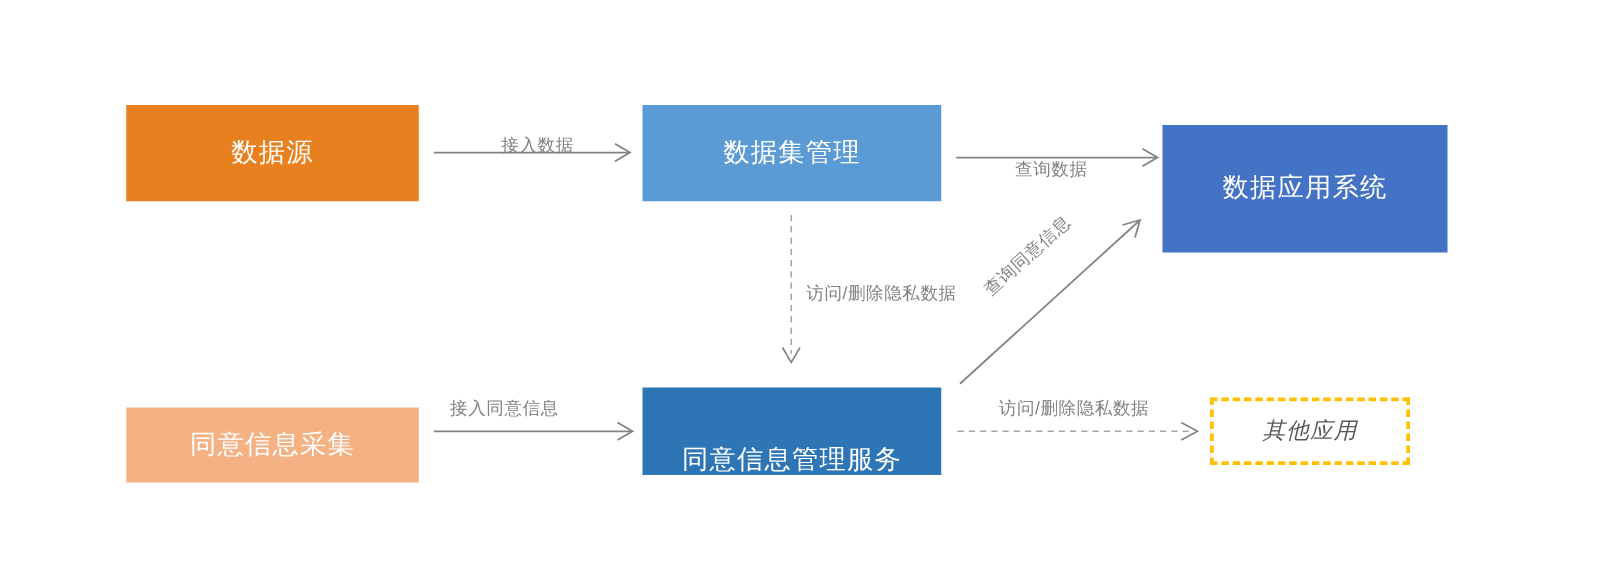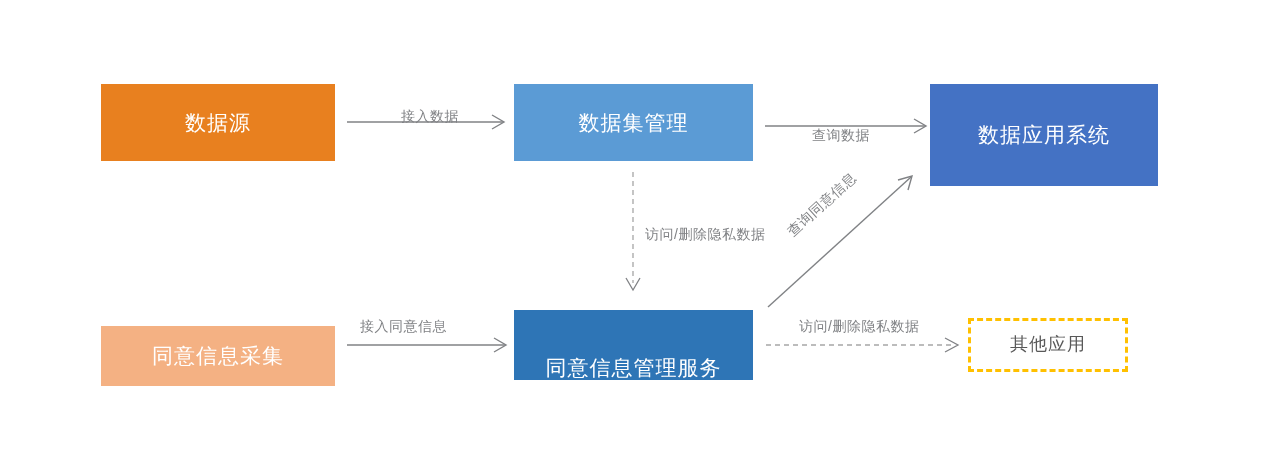--- a/index.html
+++ b/index.html
@@ -36,21 +36,21 @@
     color: #ffffff;
     font-size: 21px;
   }
   #node-dataset-mgmt {
     left: 514px; top: 84px; width: 239px; height: 77px;
     background: #5b9bd5;
     color: #ffffff;
     font-size: 21px;
   }
   #node-data-app-system {
-    left: 930px; top: 84px; width: 228px; height: 102px;
+    left: 930px; top: 100px; width: 228px; height: 102px;
     background: #4472c4;
     color: #ffffff;
     font-size: 21px;
   }
   #node-consent-collect {
     left: 101px; top: 326px; width: 234px; height: 60px;
     background: #f4b183;
     color: #ffffff;
     font-size: 21px;
   }
@@ -60,20 +60,21 @@
     color: #ffffff;
     font-size: 21px;
     align-items: flex-end;
   }
   #node-other-apps {
     left: 968px; top: 318px; width: 160px; height: 54px;
     background: #ffffff;
     border: 3px dashed #ffc000;
     color: #595959;
     font-size: 18px;
+    font-style: italic;
   }
 
   
   .edge {
     position: absolute;
   }
   .edge svg {
     display: block;
     overflow: visible;
   }

